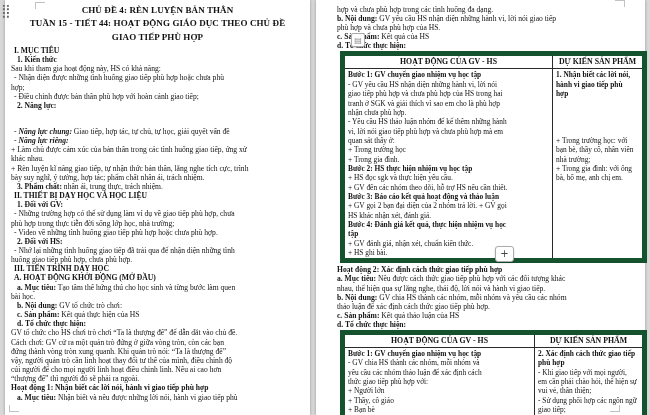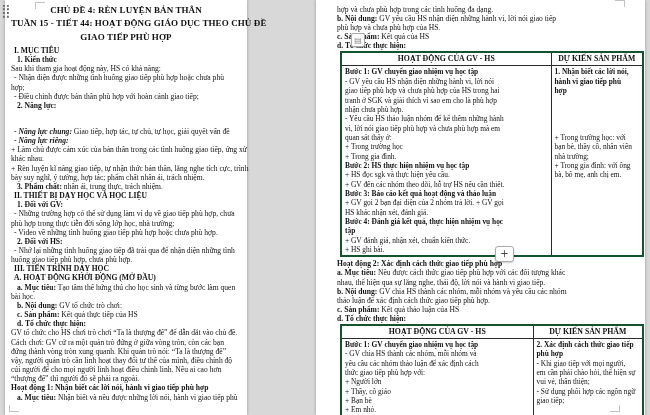--- a/index.html
+++ b/index.html
@@ -8,37 +8,37 @@
     background:#d8d8d8;
     font-family:"Liberation Serif","DejaVu Serif",serif;
     color:#111;
     -webkit-font-smoothing:antialiased;
   }
   .page{
     position:absolute;top:0;height:415px;background:#fff;
     box-shadow:0 0 3px rgba(0,0,0,.3);
     box-sizing:border-box;
   }
-  .page-left{left:5px;width:242px;padding:4px 6px 0 6px;}
+  .page-left{left:5px;width:305px;padding:4px 6px 0 6px;}
   .page-right{left:316px;width:329px;padding:5px 4px 0 21px;}
   .title-block{text-align:center;margin-bottom:2px;}
   .title-line{
     font-weight:bold;font-size:9px;line-height:13.3px;
     letter-spacing:.1px;white-space:nowrap;
   }
   .tl{
     font-size:7.6px;line-height:9.15px;white-space:nowrap;
     color:#121212;
   }
   .page-right .tl{line-height:9.1px;}
   .tl .b{font-weight:bold;}
   .tl .i{font-style:italic;}
   
   .tbl{
-    border:2px solid #14532d;border-collapse:collapse;
+    border:5px solid #14532d;border-collapse:collapse;
     margin-left:3px;width:302px;table-layout:fixed;
     margin-top:1px;margin-bottom:2px;padding-left:28px;
   }
   .tbl th,.tbl td{
     border:1px solid #2a2a2a;vertical-align:top;
     padding:1px 2px 1px 3px;box-sizing:border-box;
   }
   .tbl th{
     font-size:7.8px;line-height:10px;font-weight:bold;
     text-align:center;padding:1px 0;
@@ -111,21 +111,21 @@
       <div class="tl"><span>phù hợp trong thực tiễn đời sống lớp học, nhà trường;</span></div>
       <div class="tl" style="padding-left: 3px;"><span>- Video về những tình huống giao tiếp phù hợp hoặc chưa phù hợp.</span></div>
       <div class="tl" style="padding-left: 6px;"><span class="b">2.  Đối với HS:</span></div>
       <div class="tl" style="padding-left: 3px;"><span>- Nhớ lại những tình huống giao tiếp đã trải qua để nhận diện những tình</span></div>
       <div class="tl"><span>huống giao tiếp phù hợp, chưa phù hợp.</span></div>
       <div class="tl" style="padding-left: 3px;"><span class="b">III.  TIẾN TRÌNH DẠY HỌC</span></div>
       <div class="tl" style="padding-left: 3px;"><span class="b">A.  HOẠT ĐỘNG KHỞI ĐỘNG (MỞ ĐẦU)</span></div>
       <div class="tl" style="padding-left: 6px;"><span class="b">a.  Mục tiêu:</span><span> Tạo tâm thế hứng thú cho học sinh và từng bước làm quen</span></div>
       <div class="tl"><span>bài học.</span></div>
       <div class="tl" style="padding-left: 6px;"><span class="b">b.  Nội dung:</span><span> GV tổ chức trò chơi:</span></div>
-      <div class="tl" style="padding-left: 6px;"><span class="b">c.  Sản phẩm:</span><span> Kết quả thực tiếp của HS</span></div>
+      <div class="tl" style="padding-left: 6px;"><span class="b">c.  Sản phẩm:</span><span> Kết quả thực hiện của HS</span></div>
       <div class="tl" style="padding-left: 6px;"><span class="b">d.  Tổ chức thực hiện:</span></div>
       <div class="tl"><span>GV tổ chức cho HS chơi trò chơi “Ta là thượng đế” để dẫn dắt vào chủ đề.</span></div>
       <div class="tl"><span>Cách chơi: GV cử ra một quản trò đứng ở giữa vòng tròn, còn các bạn</span></div>
       <div class="tl"><span>đứng thành vòng tròn xung quanh. Khi quản trò nói: “Ta là thượng đế”</span></div>
       <div class="tl"><span>vậy, người quản trò cần linh hoạt thay đổi tư thế của mình, điều chỉnh độ</span></div>
       <div class="tl"><span>cúi người để cho mọi người linh hoạt điều chỉnh linh. Nếu ai cao hơn</span></div>
       <div class="tl"><span>“thượng đế” thì người đó sẽ phải ra ngoài.</span></div>
       <div class="tl"><span class="b">Hoạt động 1: Nhận biết các lời nói, hành vi giao tiếp phù hợp</span></div>
       <div class="tl" style="padding-left: 6px;"><span class="b">a.  Mục tiêu:</span><span> Nhận biết và nêu được những lời nói, hành vi giao tiếp phù</span></div>
     </div>

